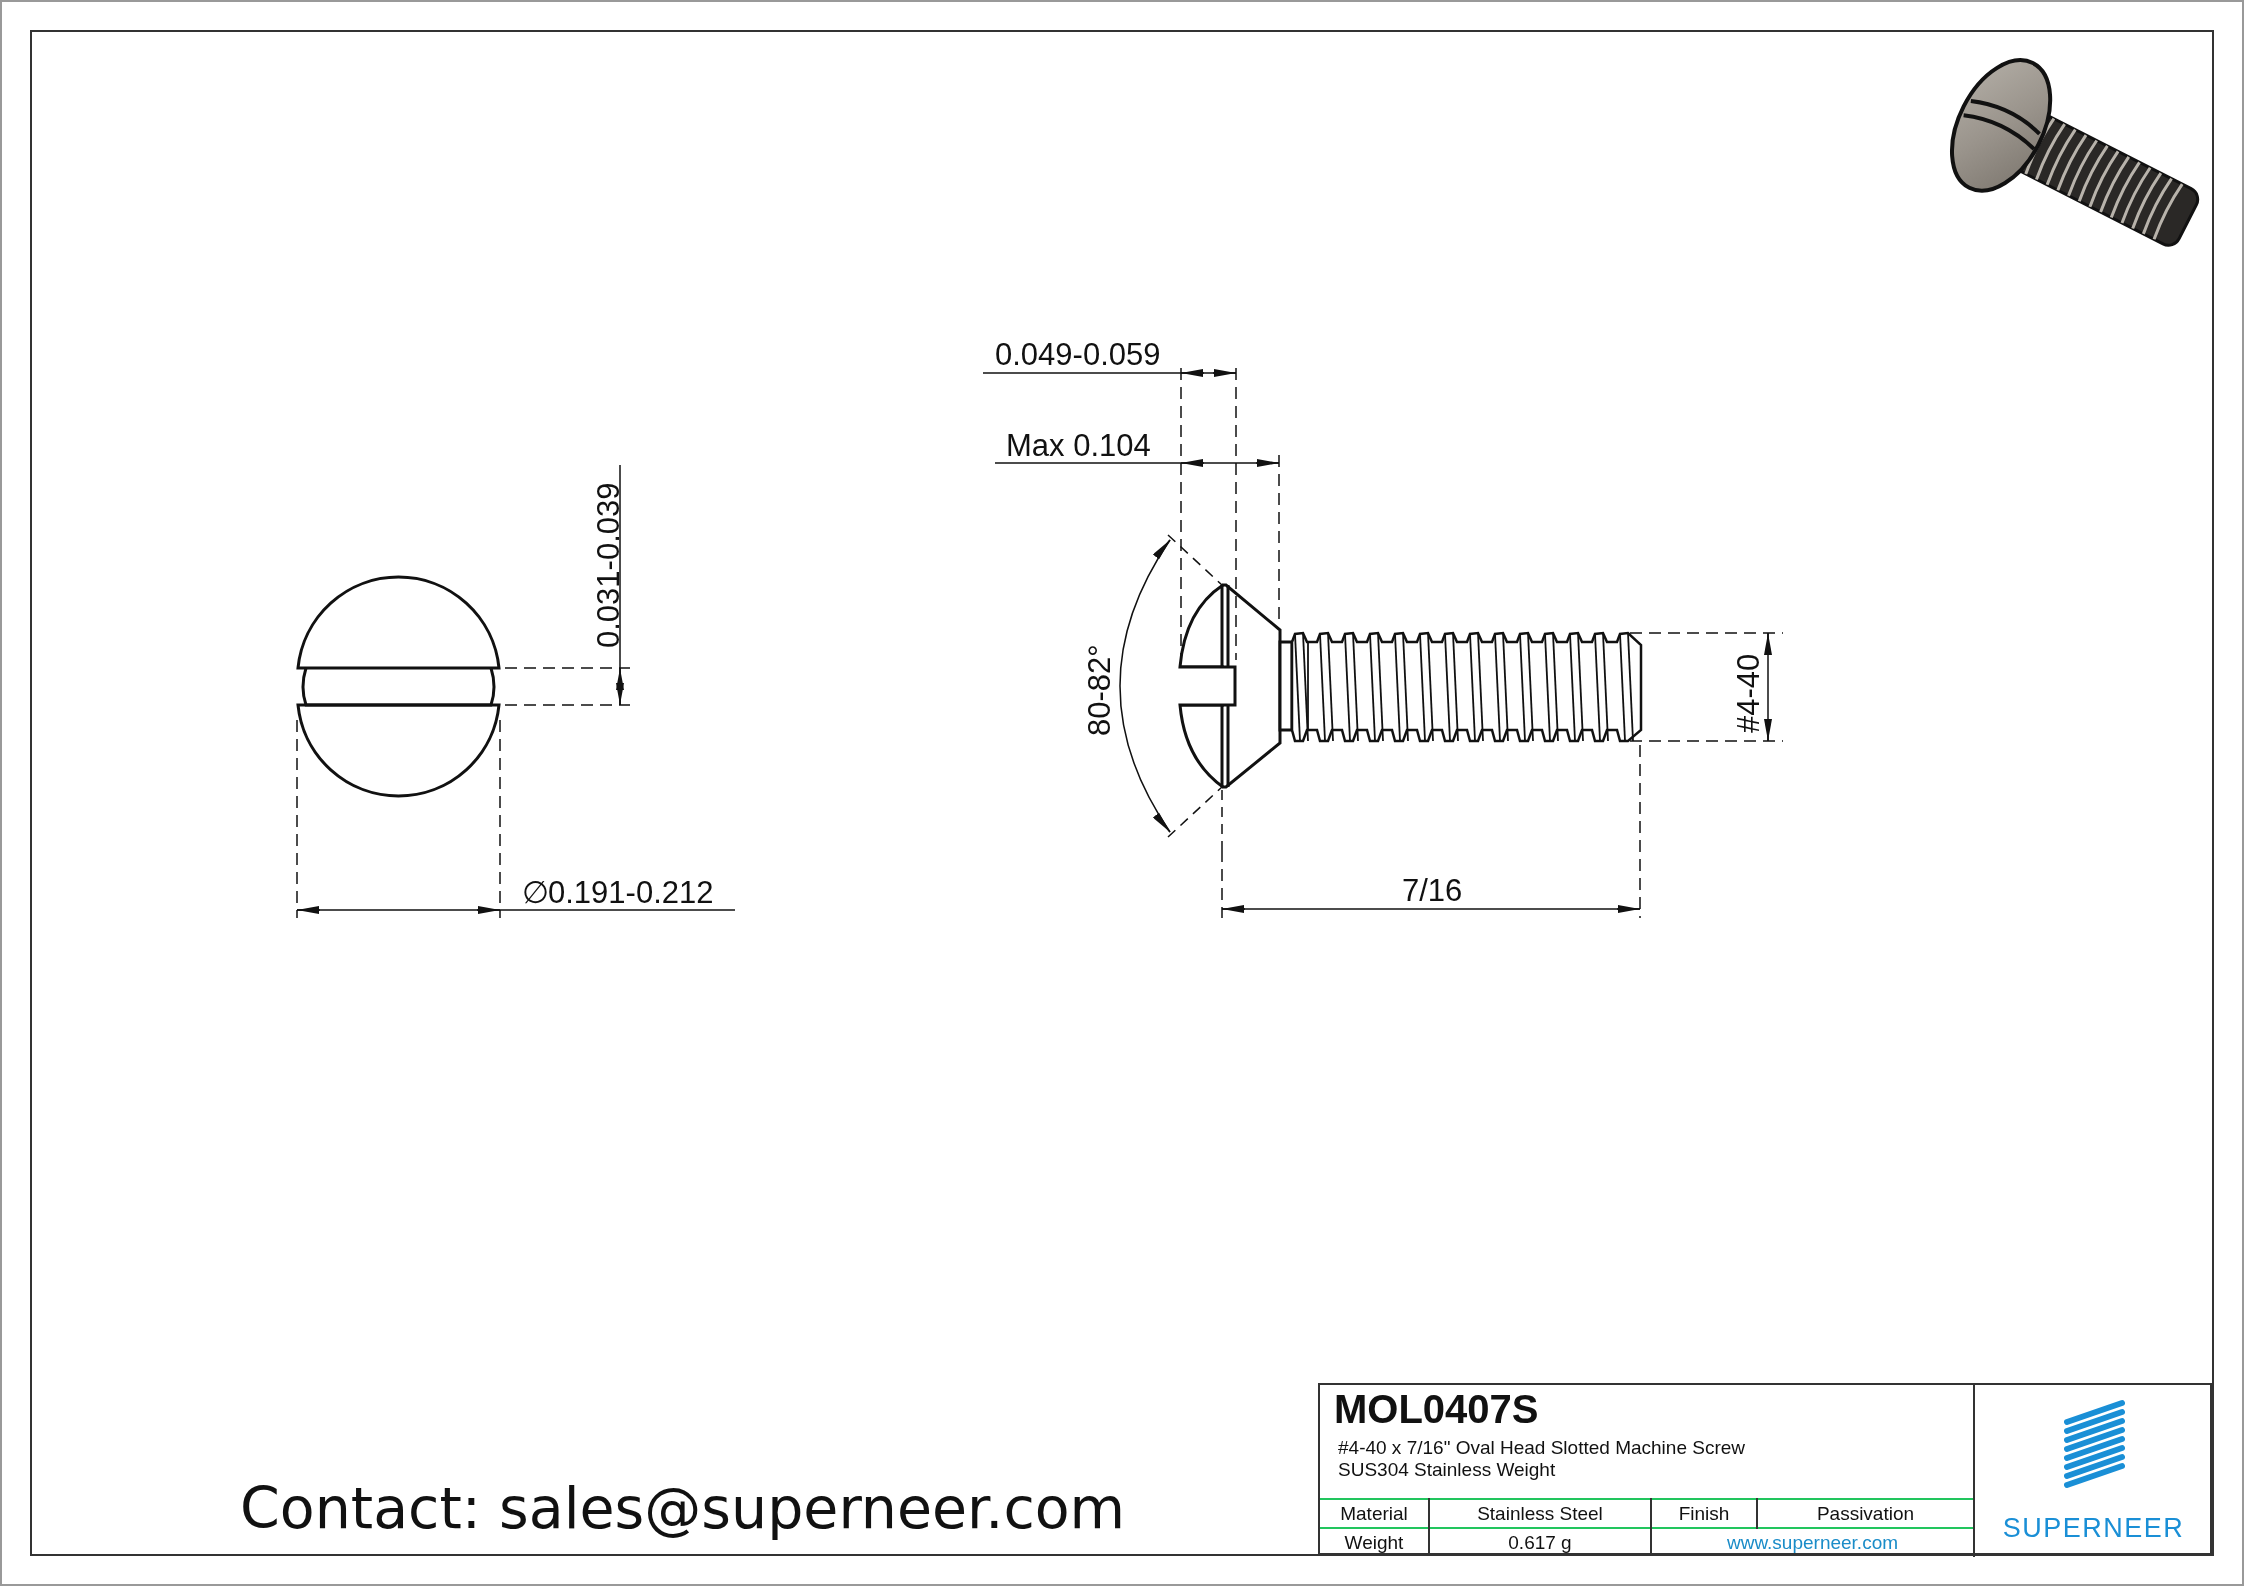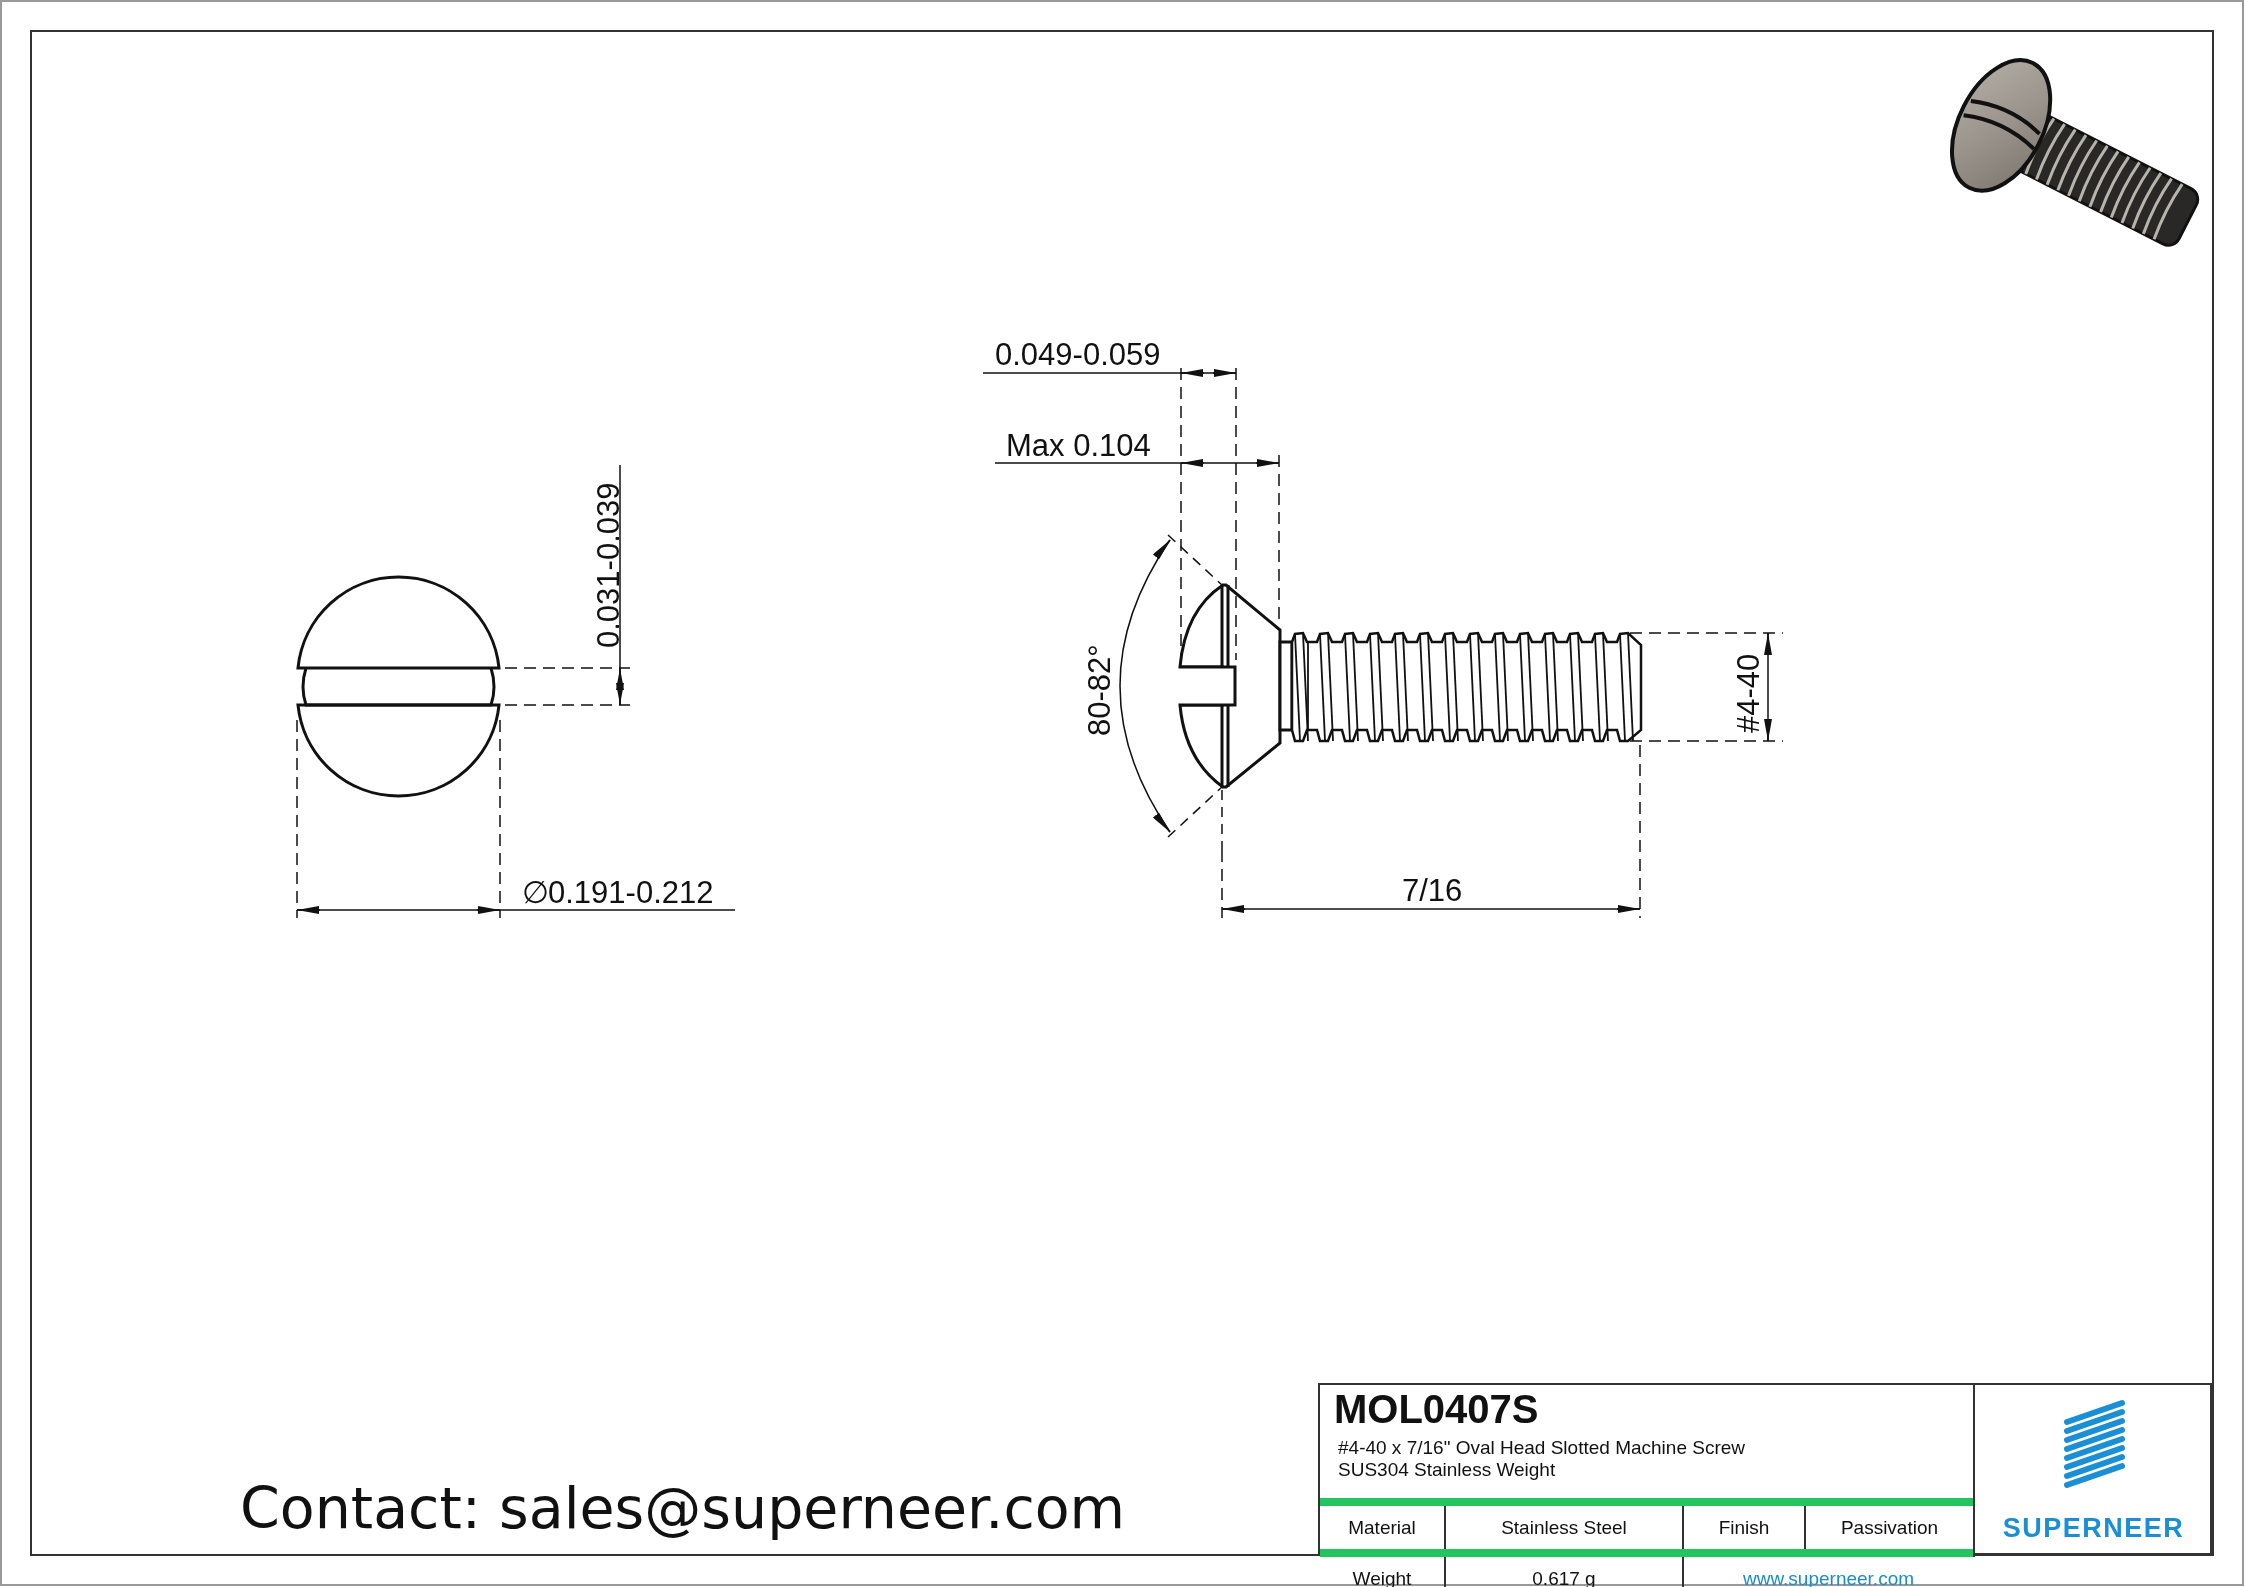--- a/index.html
+++ b/index.html
@@ -7,25 +7,25 @@
     #sheet { position: absolute; left: 0; top: 0; width: 2245px; height: 1587px; }
     svg text { font-family: "Liberation Sans", sans-serif; fill: #111; }
     .dim-text { font-size: 31px; }
     .contact { position: absolute; left: 240px; top: 1475px; font-family: "DejaVu Sans", sans-serif; font-size: 57px; color: #111; letter-spacing: 0px; }
     .title-block { position: absolute; left: 1318px; top: 1383px; width: 894px; height: 172px; border: 2px solid #333; box-sizing: border-box; background: #fff; }
     .tb-main { position: absolute; left: 0; top: 0; width: 655px; height: 172px; border-right: 2px solid #333; box-sizing: border-box; }
     .tb-part { position: absolute; left: 14px; top: 2px; font-size: 40px; font-weight: bold; color: #111; }
     .tb-desc { position: absolute; left: 18px; top: 52px; font-size: 19px; line-height: 22px; color: #111; }
     .tb-desc div { white-space: nowrap; }
     .tb-table { position: absolute; left: 0; top: 113px; width: 653px; border-collapse: collapse; font-size: 19px; color: #111; }
-    .tb-table td { border-top: 8px solid #22c55e; border-right: 2px solid #333; text-align: center; height: 27px; padding: 8px; }
+    .tb-table td { border-top: 2px solid #22c55e; border-right: 2px solid #333; text-align: center; height: 27px; padding: 0; }
     .tb-table td:last-child { border-right: none; }
     .tb-link { color: #1a8cc8; border-radius: 9px; }
     .tb-logo { position: absolute; left: 655px; top: 0; width: 237px; height: 168px; }
-    .logo-word { position: absolute; left: 0; width: 237px; top: 128px; text-align: center; font-size: 27px; font-weight: bold; color: #1a8fd6; letter-spacing: 1.5px; }
+    .logo-word { position: absolute; left: 0; width: 237px; top: 128px; text-align: center; font-size: 27px; font-weight: normal; color: #1a8fd6; letter-spacing: 1.5px; }
   </style>
 </head>
 <body>
 
 <svg id="sheet" width="2245" height="1587" viewBox="0 0 2245 1587" xmlns="http://www.w3.org/2000/svg">
   <defs>
     <marker id="arr" markerWidth="22" markerHeight="8" refX="22" refY="4" orient="auto" markerUnits="userSpaceOnUse">
       <path d="M0,0 L22,4 L0,8 Z" fill="#111"></path>
     </marker>
     <marker id="arrs" markerWidth="22" markerHeight="8" refX="0" refY="4" orient="auto" markerUnits="userSpaceOnUse">

